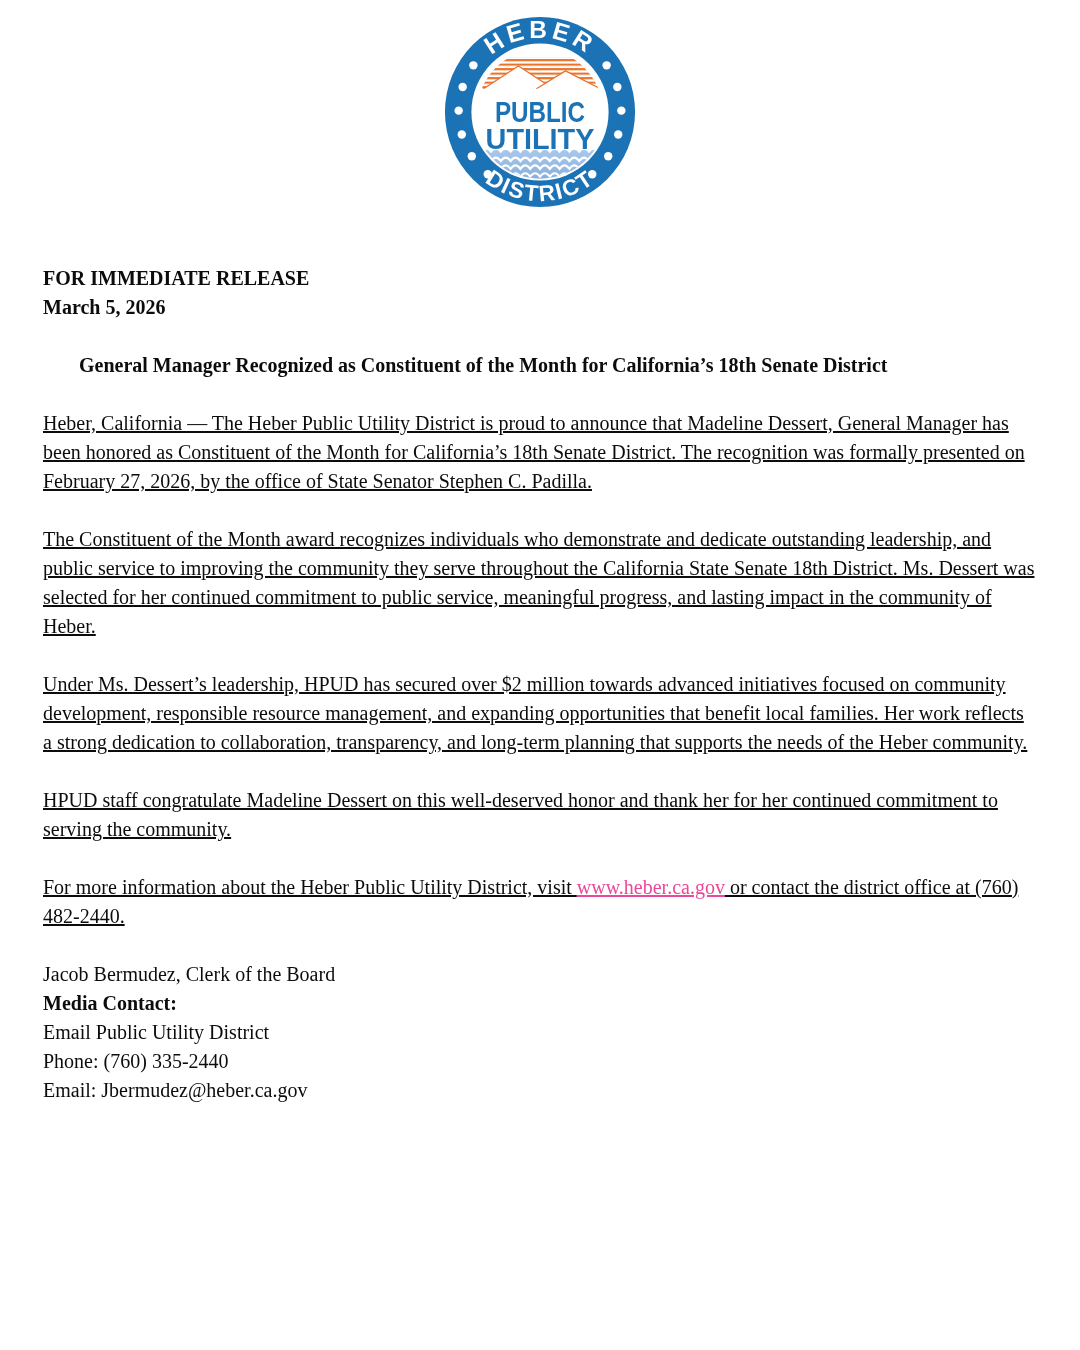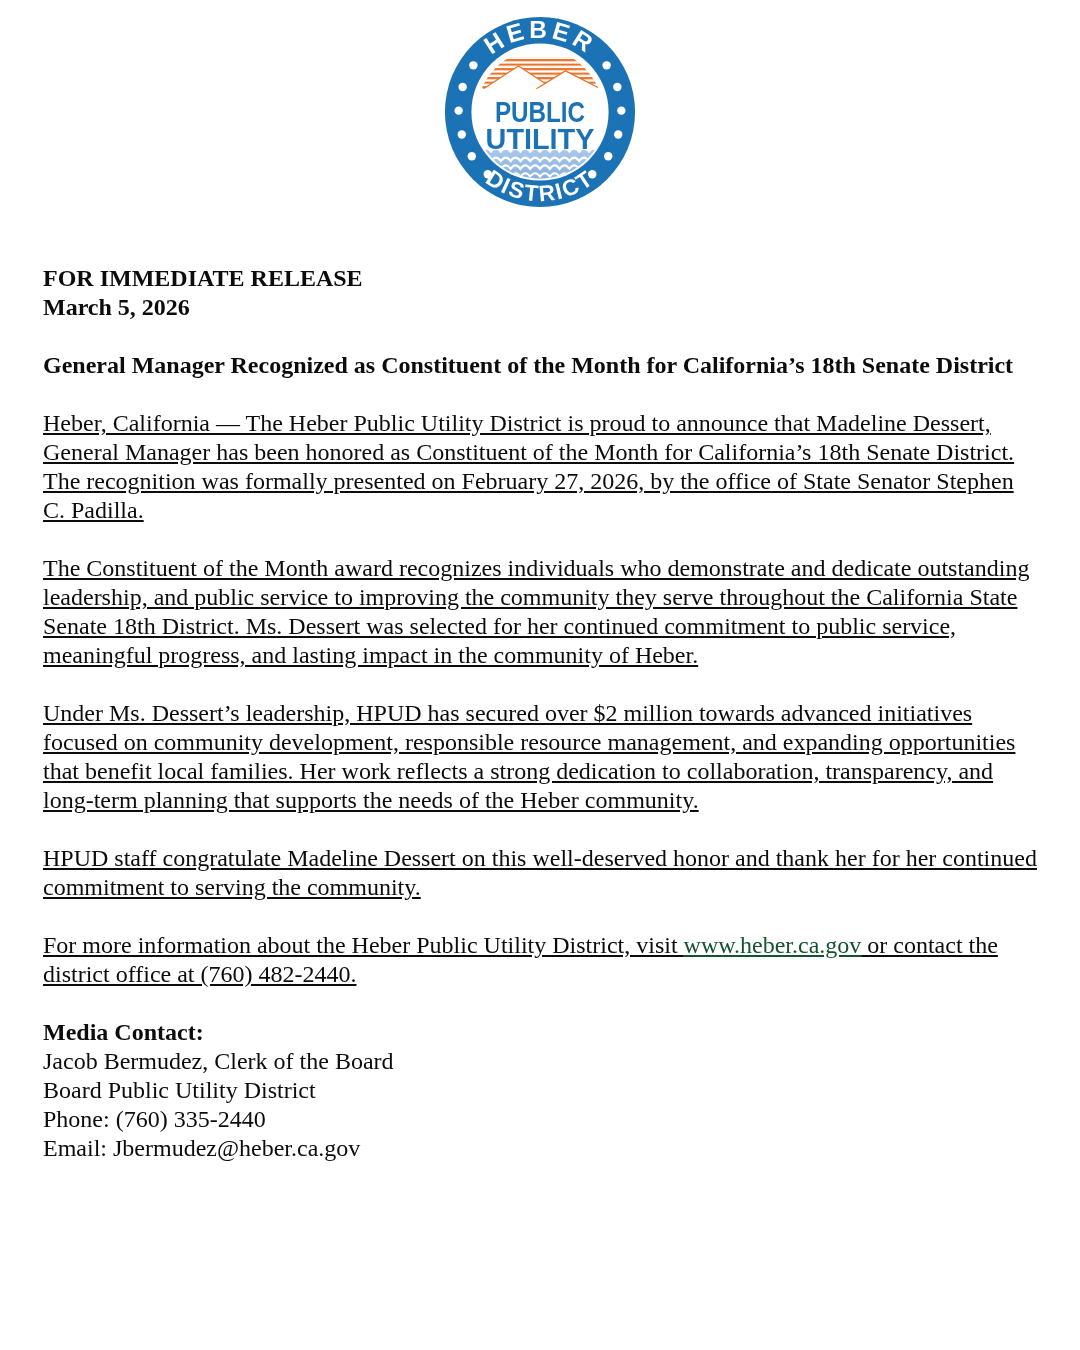--- a/index.html
+++ b/index.html
@@ -20,29 +20,29 @@
   .logo-wrap {
     padding-top: 14px;
     display: flex;
     justify-content: center;
   }
   .logo-svg { width: 196px; height: 196px; display: block; }
 
   .content {
     margin-top: 54px;
     padding: 0 43px;
-    font-size: 24px;
+    font-size: 20px;
     line-height: 29px;
   }
   .block { margin-bottom: 29px; }
   .bold { font-weight: bold; }
-  .headline { font-weight: bold; margin-bottom: 29px; }
+  .headline { font-weight: bold; margin-bottom: 29px; margin-left: 36px; }
   p.body-para { margin-bottom: 29px; text-decoration: underline; }
   .weblink {
-    color: #14532d;
+    color: #ec4899;
     text-decoration: underline;
     cursor: pointer;
   }
   .contact-line { display: block; }
 </style>
 </head>
 <body>
 
 <div class="page">
 
@@ -122,21 +122,21 @@
     <div class="headline">General Manager Recognized as Constituent of the Month for California’s 18th Senate District</div>
 
     <p class="body-para">Heber, California — The Heber Public Utility District is proud to announce that Madeline Dessert, General Manager has been honored as Constituent of the Month for California’s 18th Senate District. The recognition was formally presented on February 27, 2026, by the office of State Senator Stephen C. Padilla.</p>
     <p class="body-para">The Constituent of the Month award recognizes individuals who demonstrate and dedicate outstanding leadership, and public service to improving the community they serve throughout the California State Senate 18th District. Ms. Dessert was selected for her continued commitment to public service, meaningful progress, and lasting impact in the community of Heber.</p>
     <p class="body-para">Under Ms. Dessert’s leadership, HPUD has secured over $2 million towards advanced initiatives focused on community development, responsible resource management, and expanding opportunities that benefit local families. Her work reflects a strong dedication to collaboration, transparency, and long-term planning that supports the needs of the Heber community.</p>
     <p class="body-para">HPUD staff congratulate Madeline Dessert on this well-deserved honor and thank her for her continued commitment to serving the community.</p>
 
     <p class="body-para"><span>For more information about the Heber Public Utility District, visit </span><span class="weblink">www.heber.ca.gov</span><span> or contact the district office at (760) 482-2440.</span></p>
 
     <div class="block">
+      <span class="contact-line">Jacob Bermudez, Clerk of the Board</span>
       <span class="contact-line bold">Media Contact:</span>
-      <span class="contact-line">Jacob Bermudez, Clerk of the Board</span>
-      <span class="contact-line">Board Public Utility District</span>
+      <span class="contact-line">Email Public Utility District</span>
       <span class="contact-line">Phone: (760) 335-2440</span>
       <span class="contact-line">Email: Jbermudez@heber.ca.gov</span>
     </div>
 
   </div>
 </div>
 
 </body></html>

